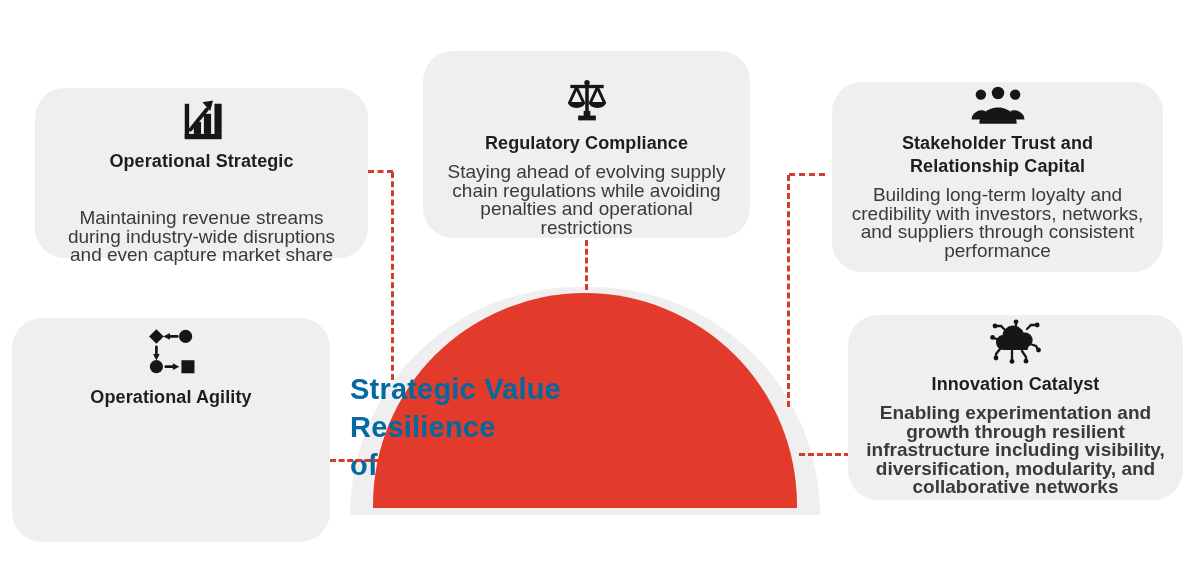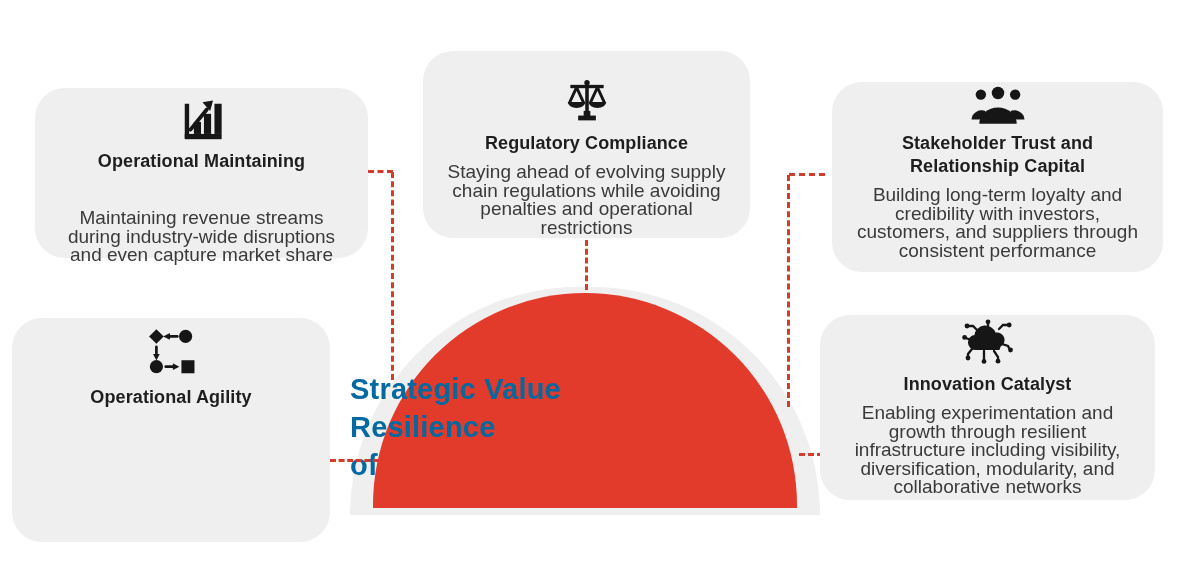--- a/index.html
+++ b/index.html
@@ -19,27 +19,27 @@
     letter-spacing:.1px;
   }
   .card p{
     margin:4px 0 0 0;font-size:19px;line-height:18.5px;color:#3a3a3a;font-weight:400;
   }
   
   #card-continuity{left:35px;top:88px;width:333px;height:170px;padding:10px 18px;}
   #card-compliance{left:423px;top:51px;width:327px;height:187px;padding:25px 14px;}
   #card-stakeholder{left:832px;top:82px;width:331px;height:190px;padding:4px 12px;}
   #card-agility{left:12px;top:318px;width:318px;height:224px;padding:8px 16px;gap:6px;}
-  #card-innovation{left:820px;top:315px;width:335px;height:185px;padding:4px 12px;}
+  #card-innovation{left:848px;top:315px;width:335px;height:185px;padding:4px 12px;}
   #card-stakeholder h3{max-width:250px;}
   #card-continuity p{max-width:285px;margin-top:32px;}
   #card-compliance p{max-width:280px;}
   #card-stakeholder p{max-width:295px;}
   #card-agility p{max-width:296px;}
-  #card-innovation p{max-width:305px;}
+  #card-innovation p{max-width:305px;font-weight:bold;}
 
   
   .dome-halo{
     position:absolute;left:350px;top:287px;width:470px;height:228px;
     background:#efefef;border-radius:235px 235px 0 0;
   }
   .dome-red{
     position:absolute;left:373px;top:293px;width:424px;height:215px;
     background:#e23a2b;border-radius:212px 212px 0 0;
   }
@@ -90,21 +90,21 @@
       <svg width="50" height="46" viewBox="0 0 50 48">
         <rect class="fill" x="7" y="6" width="4.6" height="36"></rect>
         <rect class="fill" x="7" y="37.5" width="38.5" height="5.5"></rect>
         <rect class="fill" x="16.5" y="25" width="7.5" height="12.5"></rect>
         <rect class="fill" x="27" y="16.5" width="7.5" height="21"></rect>
         <rect class="fill" x="38" y="6" width="7.5" height="31.5"></rect>
         <line class="stroke" x1="13" y1="33" x2="30" y2="12" stroke-width="4"></line>
         <polygon class="fill" points="25.5,4.5 36.5,2.5 33.5,13.5"></polygon>
       </svg>
     </div>
-    <h3>Operational Maintaining</h3>
+    <h3>Operational Strategic</h3>
     <p>Maintaining revenue streams during industry-wide disruptions and even capture market share</p>
   </div>
 
   <div class="card" id="card-compliance">
     <div class="icon">
       <svg width="52" height="50" viewBox="0 0 48 48">
         <rect class="fill" x="8" y="8.5" width="32" height="3.2"></rect>
         <rect class="fill" x="22.3" y="5" width="3.4" height="30"></rect>
         <circle class="fill" cx="24" cy="6.5" r="2.6"></circle>
         <path class="stroke" d="M14 11 L7.5 25 M14 11 L20.5 25" stroke-width="2.8"></path>
@@ -124,21 +124,21 @@
       <svg width="54" height="40" viewBox="0 0 52 38">
         <circle class="fill" cx="9.5" cy="8" r="5"></circle>
         <circle class="fill" cx="26" cy="6.5" r="6"></circle>
         <circle class="fill" cx="42.5" cy="8" r="5"></circle>
         <path class="fill" d="M0.5 32 a10 9 0 0 1 13.5 -8.3 L10.5 32 z"></path>
         <path class="fill" d="M51.5 32 a10 9 0 0 0 -13.5 -8.3 L41.5 32 z"></path>
         <path class="fill" d="M8 36 a18 15.5 0 0 1 36 0 z"></path>
       </svg>
     </div>
     <h3>Stakeholder Trust and Relationship Capital</h3>
-    <p>Building long-term loyalty and credibility with investors, customers, and suppliers through consistent performance</p>
+    <p>Building long-term loyalty and credibility with investors, networks, and suppliers through consistent performance</p>
   </div>
 
   <div class="card" id="card-agility">
     <div class="icon">
       <svg width="48" height="48" viewBox="0 0 46 46">
         <polygon class="fill" points="9,3 16,10 9,17 2,10"></polygon>
         <circle class="fill" cx="37" cy="10" r="6.3"></circle>
         <line class="stroke" x1="29" y1="10" x2="22" y2="10" stroke-width="2.6"></line>
         <polygon class="fill" points="15.5,10 22,6.8 22,13.2"></polygon>
         <line class="stroke" x1="9" y1="20" x2="9" y2="27" stroke-width="2.6"></line>

